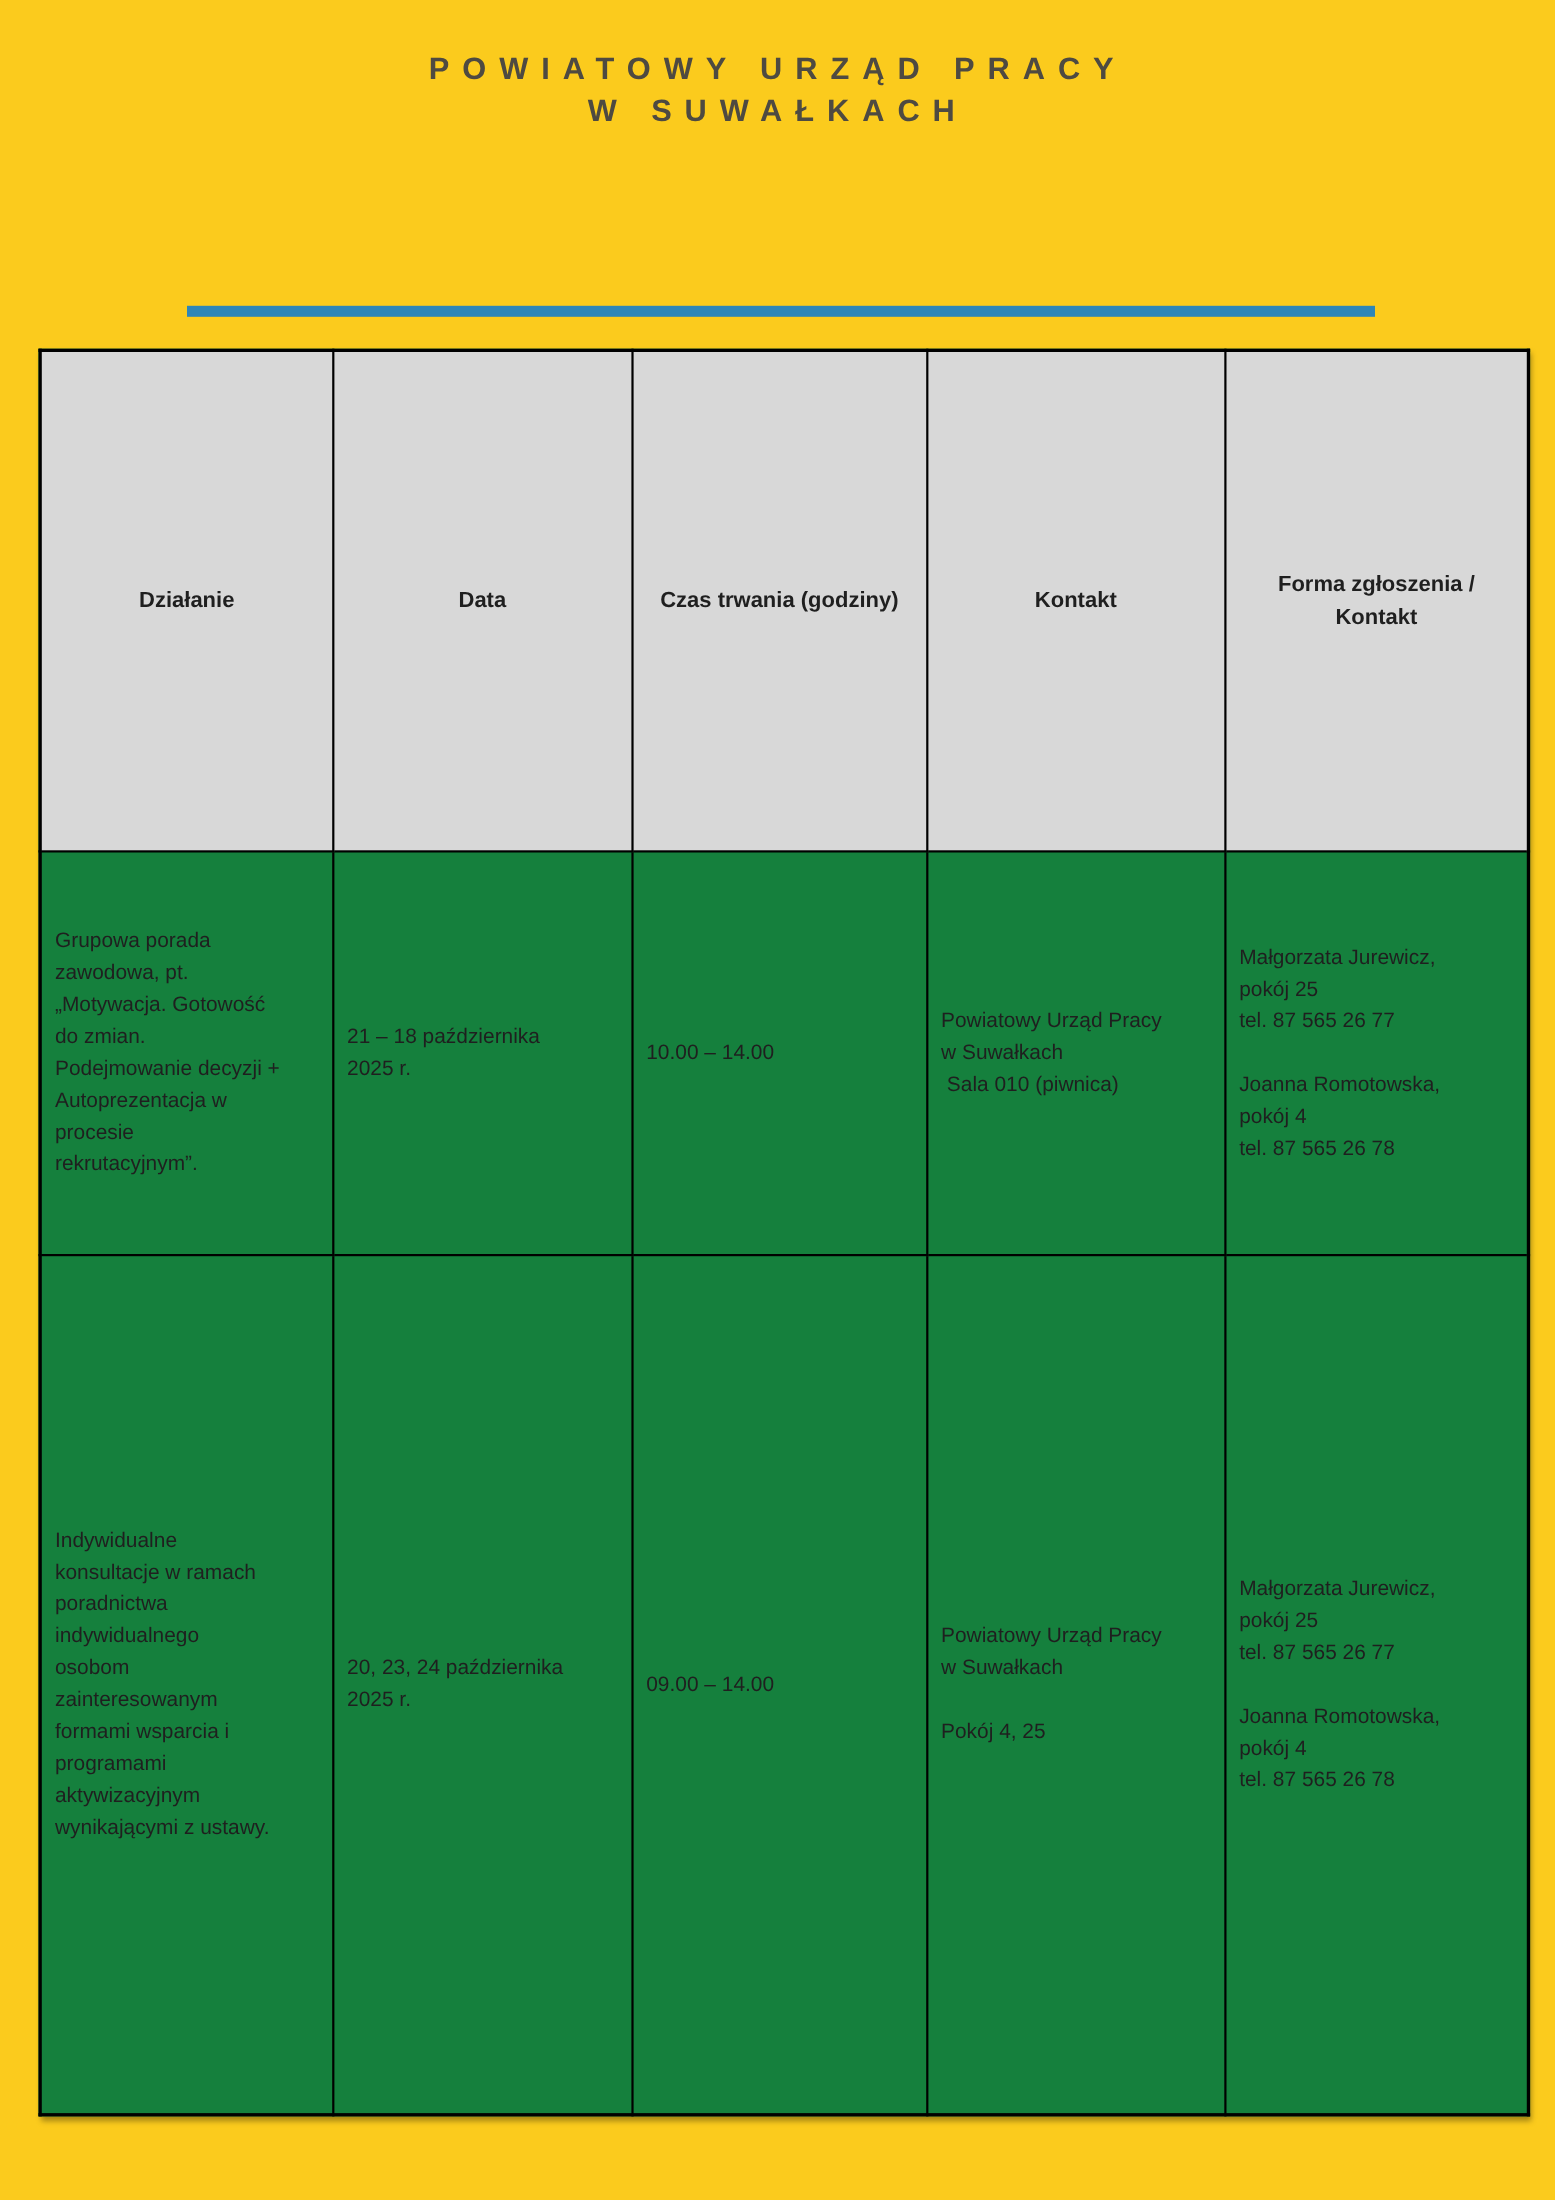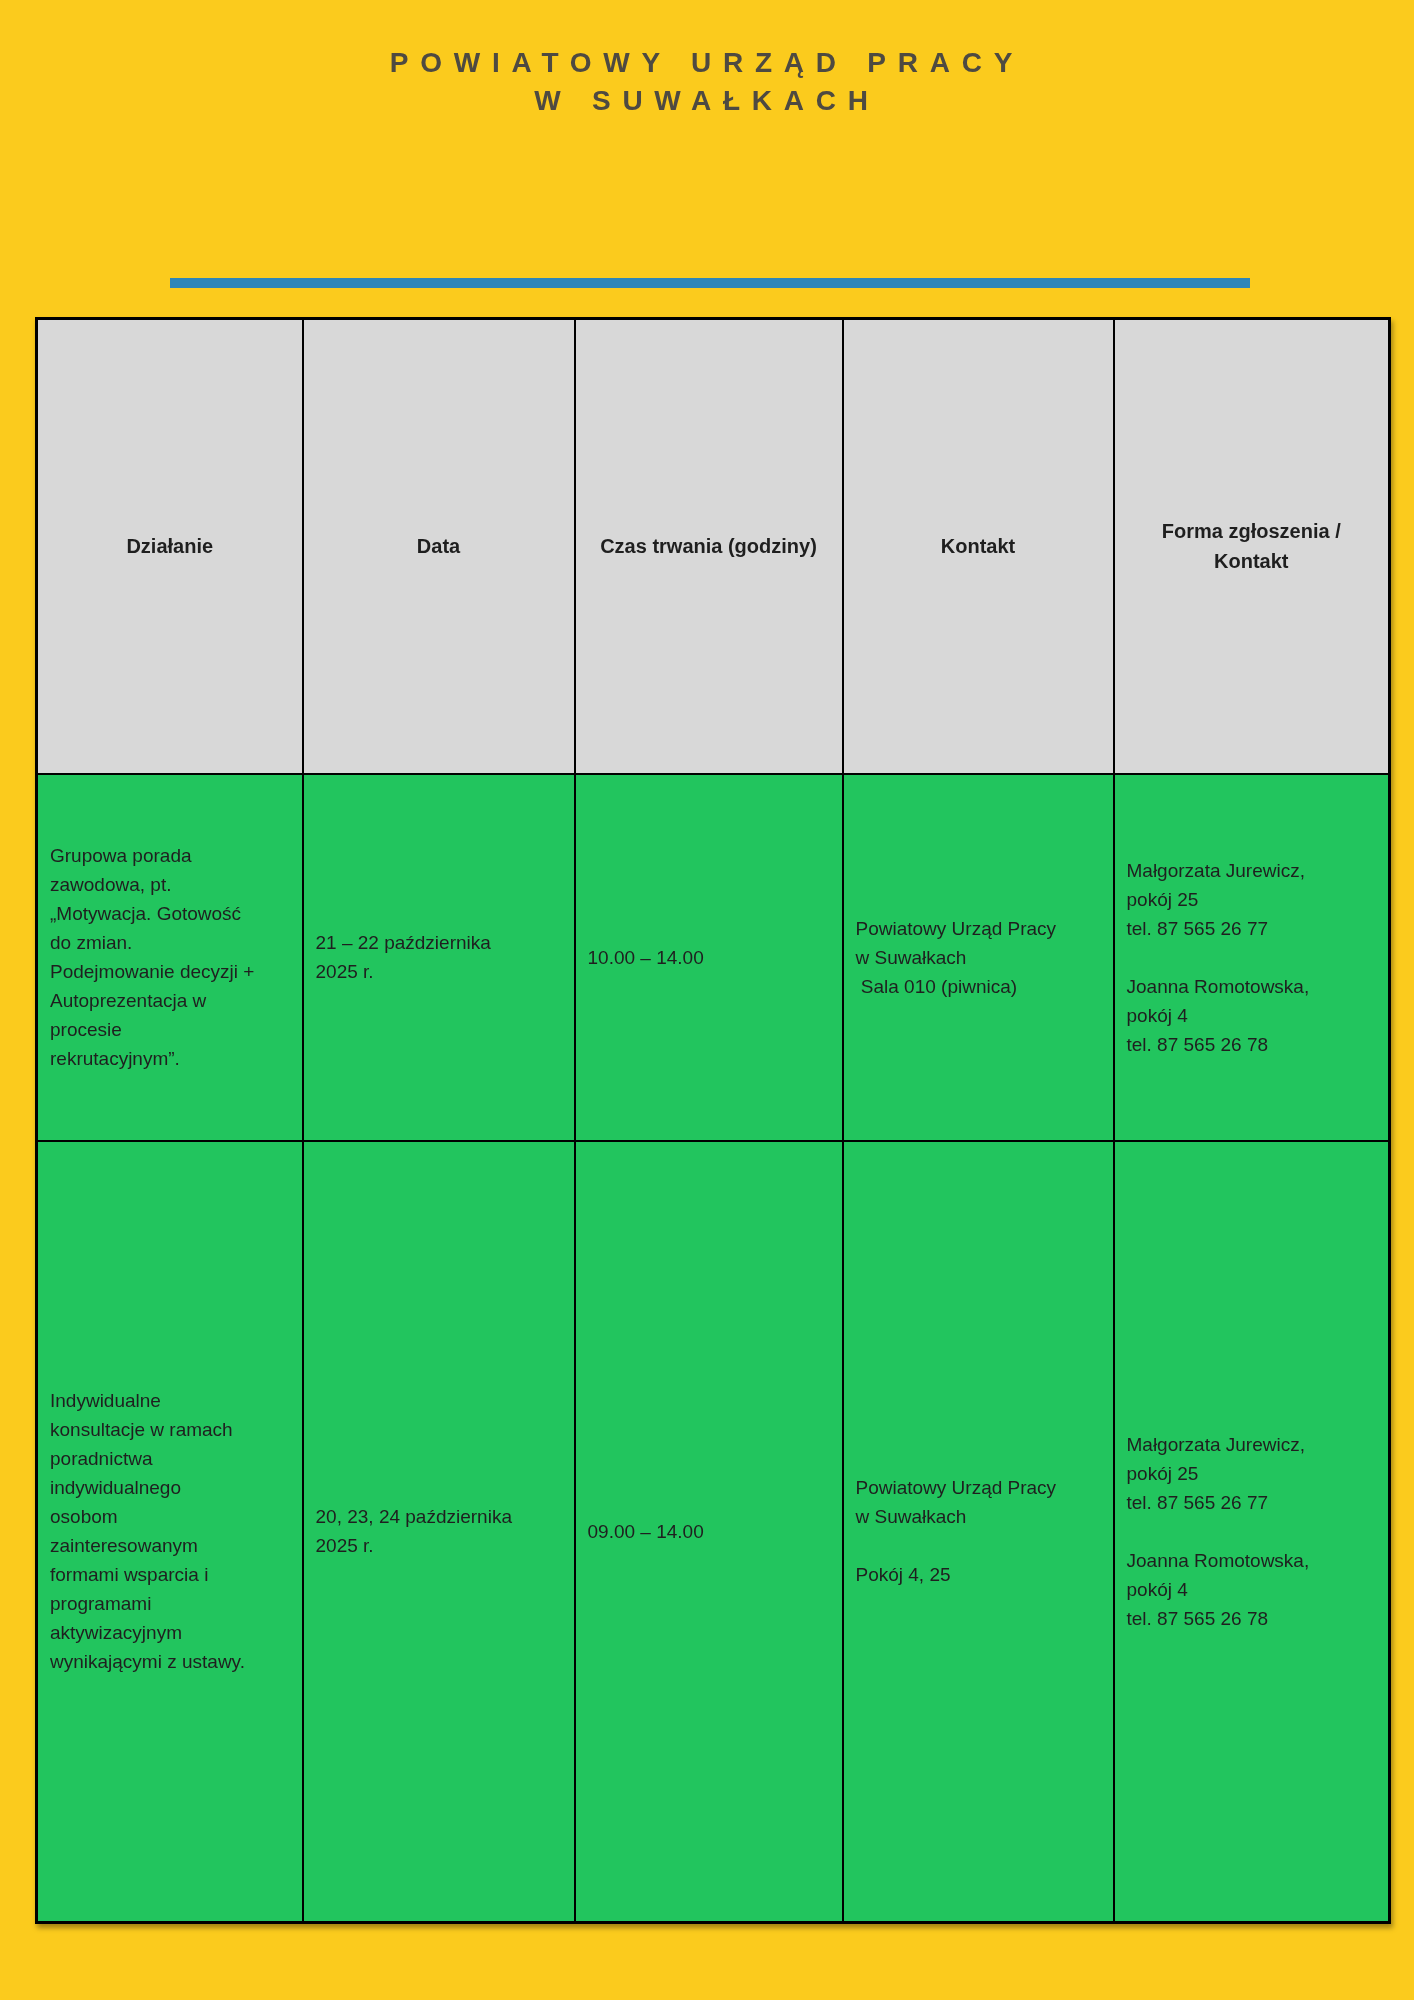--- a/index.html
+++ b/index.html
@@ -40,21 +40,21 @@
     background: var(--accent, #2E86B8);
   }
 
   
   table.schedule {
     position: absolute;
     left: 35px; top: 317px;
     width: 1353px;
     border-collapse: collapse;
     table-layout: fixed;
-    background: #22c55e;
+    background: #15803d;
     border: 3px solid #000;
     box-shadow: 2px 4px 5px rgba(0,0,0,0.35);
   }
   table.schedule th, table.schedule td {
     border: 2px solid #000;
     vertical-align: middle;
     white-space: pre-line;
   }
   table.schedule thead tr { height: 455px; }
   table.schedule thead th {
@@ -109,21 +109,21 @@
     <tbody>
       <tr class="body-row-1">
         <td>Grupowa porada
 zawodowa, pt.
 „Motywacja. Gotowość
 do zmian.
 Podejmowanie decyzji +
 Autoprezentacja w
 procesie
 rekrutacyjnym”.</td>
-        <td>21 – 22 października
+        <td>21 – 18 października
 2025 r.</td>
         <td>10.00 – 14.00</td>
         <td>Powiatowy Urząd Pracy
 w Suwałkach
 &nbsp;Sala 010 (piwnica)</td>
         <td>Małgorzata Jurewicz,
 pokój 25
 tel. 87 565 26 77
 
 Joanna Romotowska,

